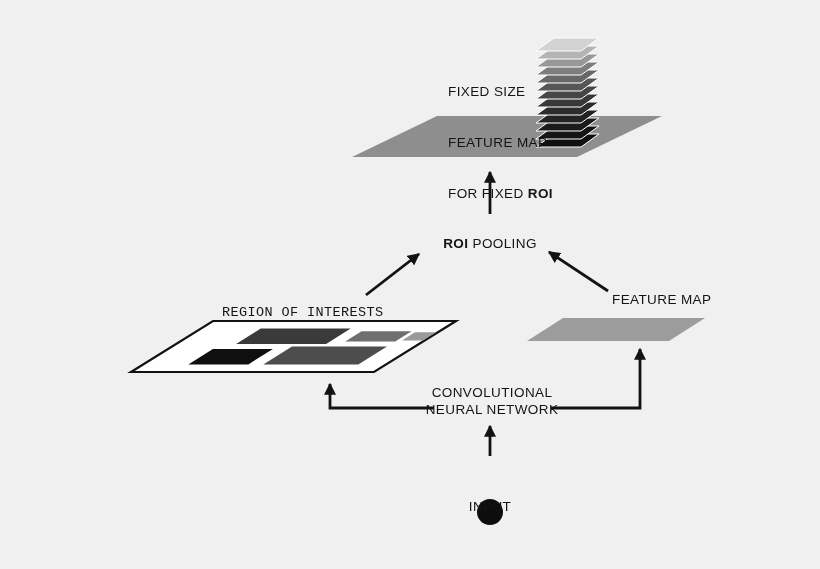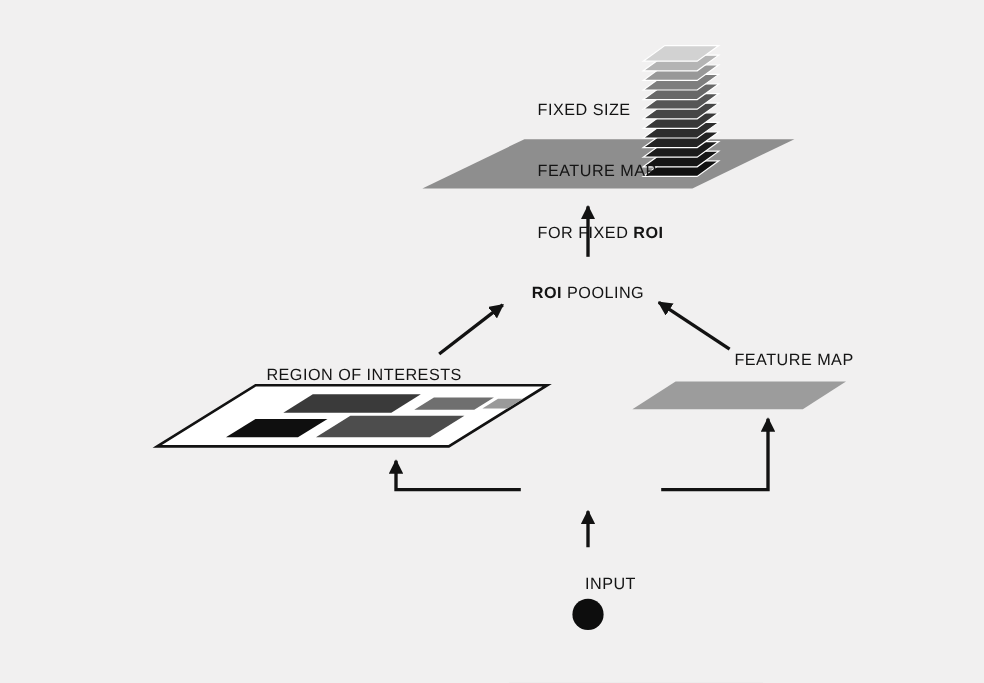--- a/index.html
+++ b/index.html
@@ -72,22 +72,26 @@
   <div class="label" style="left:448px;top:49px;">
     <div>FIXED SIZE</div>
     <div>FEATURE MAP</div>
     <div><span>FOR FIXED </span><span class="b">ROI</span></div>
   </div>
 
   <div class="label center" style="left:390px;top:235px;width:200px;">
     <span class="b">ROI</span><span> POOLING</span>
   </div>
 
-  <div class="label" style="left:222px;top:270px;">
+  <div class="label" style="left:222px;top:270px;font-family:Liberation Mono, monospace;">
     <div>REGION OF INTERESTS</div>
   </div>
 
   <div class="label" style="left:612px;top:291px;">FEATURE MAP</div>
 
+  <div class="label center" style="left:402px;top:384px;width:180px;">
+    <div>CONVOLUTIONAL</div>
+    <div>NEURAL NETWORK</div>
+  </div>
 
-  <div class="label center" style="left:450px;top:478px;width:80px;text-align:right;">INPUT</div>
+  <div class="label center" style="left:450px;top:498px;width:80px;">INPUT</div>
 
 </div>
 
 </body></html>

